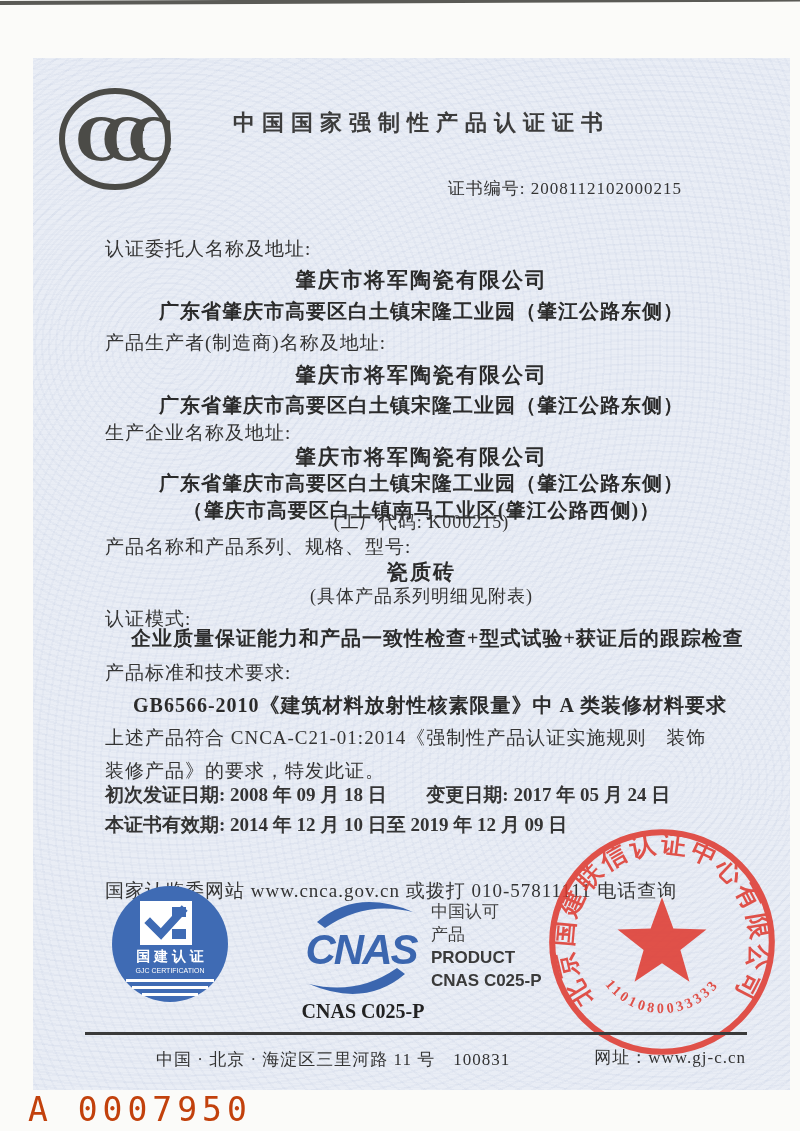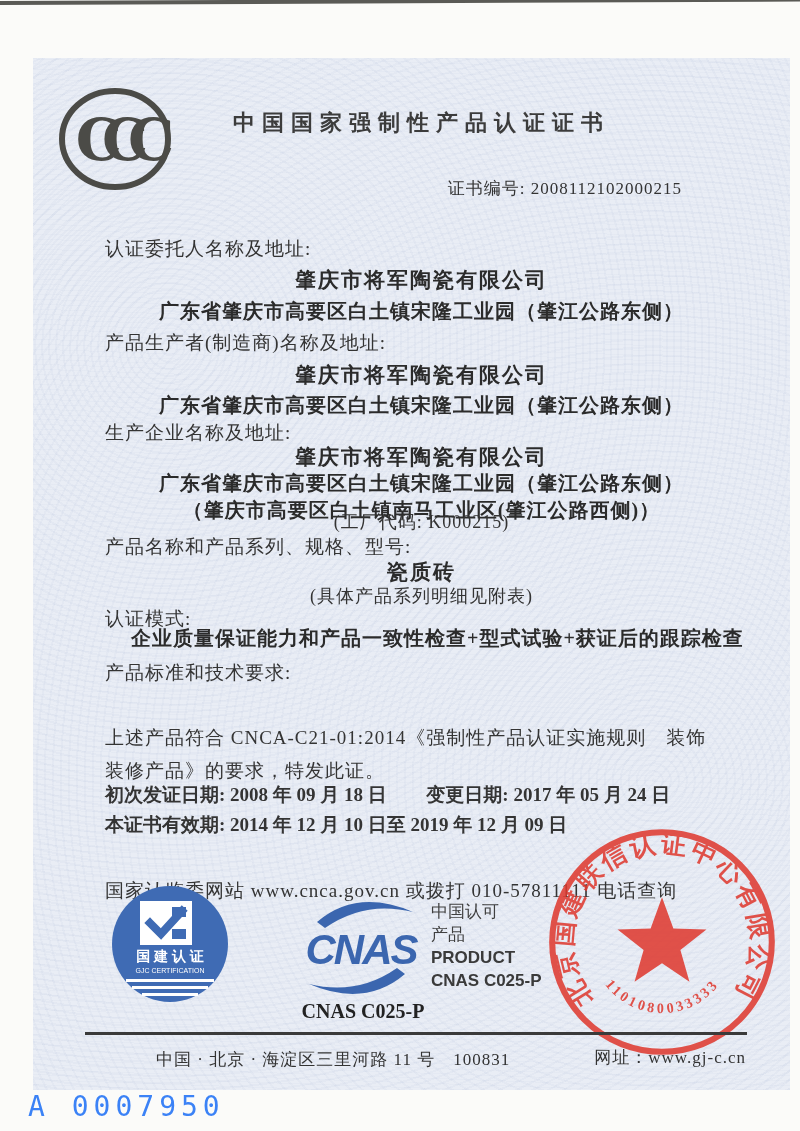--- a/index.html
+++ b/index.html
@@ -43,22 +43,22 @@
   .cnas-right .b{font-weight:700;color:#3a3a3a;}
   .cnas-below{position:absolute;left:240px;top:942px;width:180px;text-align:center;
     font-weight:700;font-size:20px;color:#222;font-family:"Liberation Serif",serif;}
   
   .seal{position:absolute;left:507px;top:762px;width:244px;height:244px;opacity:0.86;}
   
   .footer-rule{position:absolute;left:52px;top:974px;width:662px;height:3px;background:#3a3a3a;}
   .footer-addr{position:absolute;left:87px;top:990px;font-size:17px;color:#333;letter-spacing:1px;margin-left:36px;}
   .footer-web{position:absolute;right:44px;top:988px;font-size:17px;color:#333;letter-spacing:1px;text-align:right;}
   .serial{
-    position:absolute;left:28px;top:1090px;color:#3b82f6;
-    font-family:"DejaVu Sans Mono",monospace;font-size:28px;letter-spacing:5px;
+    position:absolute;left:28px;top:1090px;color:#c2410c;
+    font-family:"DejaVu Sans Mono",monospace;font-size:33px;letter-spacing:5px;
   }
 </style>
 </head>
 <body>
 
 <div class="scan-edge"></div>
 
 <div class="page">
 
   <div class="ccc-logo">
@@ -87,20 +87,21 @@
   <div class="line ctr kai" style="top:452px;font-size:18px">(工厂代码: K000215)</div>
 
   <div class="line lft kai" style="top:476px">产品名称和产品系列、规格、型号:</div>
   <div class="line ctr bold-name" style="top:500px">瓷质砖</div>
   <div class="line ctr kai" style="top:526px;font-size:18px">(具体产品系列明细见附表)</div>
 
   <div class="line lft kai" style="top:548px">认证模式:</div>
   <div class="line lft kai" style="top:602px">产品标准和技术要求:</div>
 
   <div class="line bold-addr" style="top:567px;left:98px">企业质量保证能力和产品一致性检查+型式试验+获证后的跟踪检查</div>
+  <div class="line bold-addr" style="top:634px;left:100px">GB6566-2010《建筑材料放射性核素限量》中 A 类装修材料要求</div>
   <div class="line lft kai" style="top:667px">上述产品符合 CNCA-C21-01:2014《强制性产品认证实施规则　装饰</div>
   <div class="line lft kai" style="top:700px">装修产品》的要求，特发此证。</div>
 
   <div class="line lft" style="top:724px;font-weight:700;font-size:19px">
     <span>初次发证日期: 2008 年 09 月 18 日</span>
     <span style="display:inline-block;width:30px"></span>
     <span>变更日期: 2017 年 05 月 24 日</span>
   </div>
   <div class="line lft" style="top:754px;font-weight:700;font-size:19px">本证书有效期: 2014 年 12 月 10 日至 2019 年 12 月 09 日</div>
 

